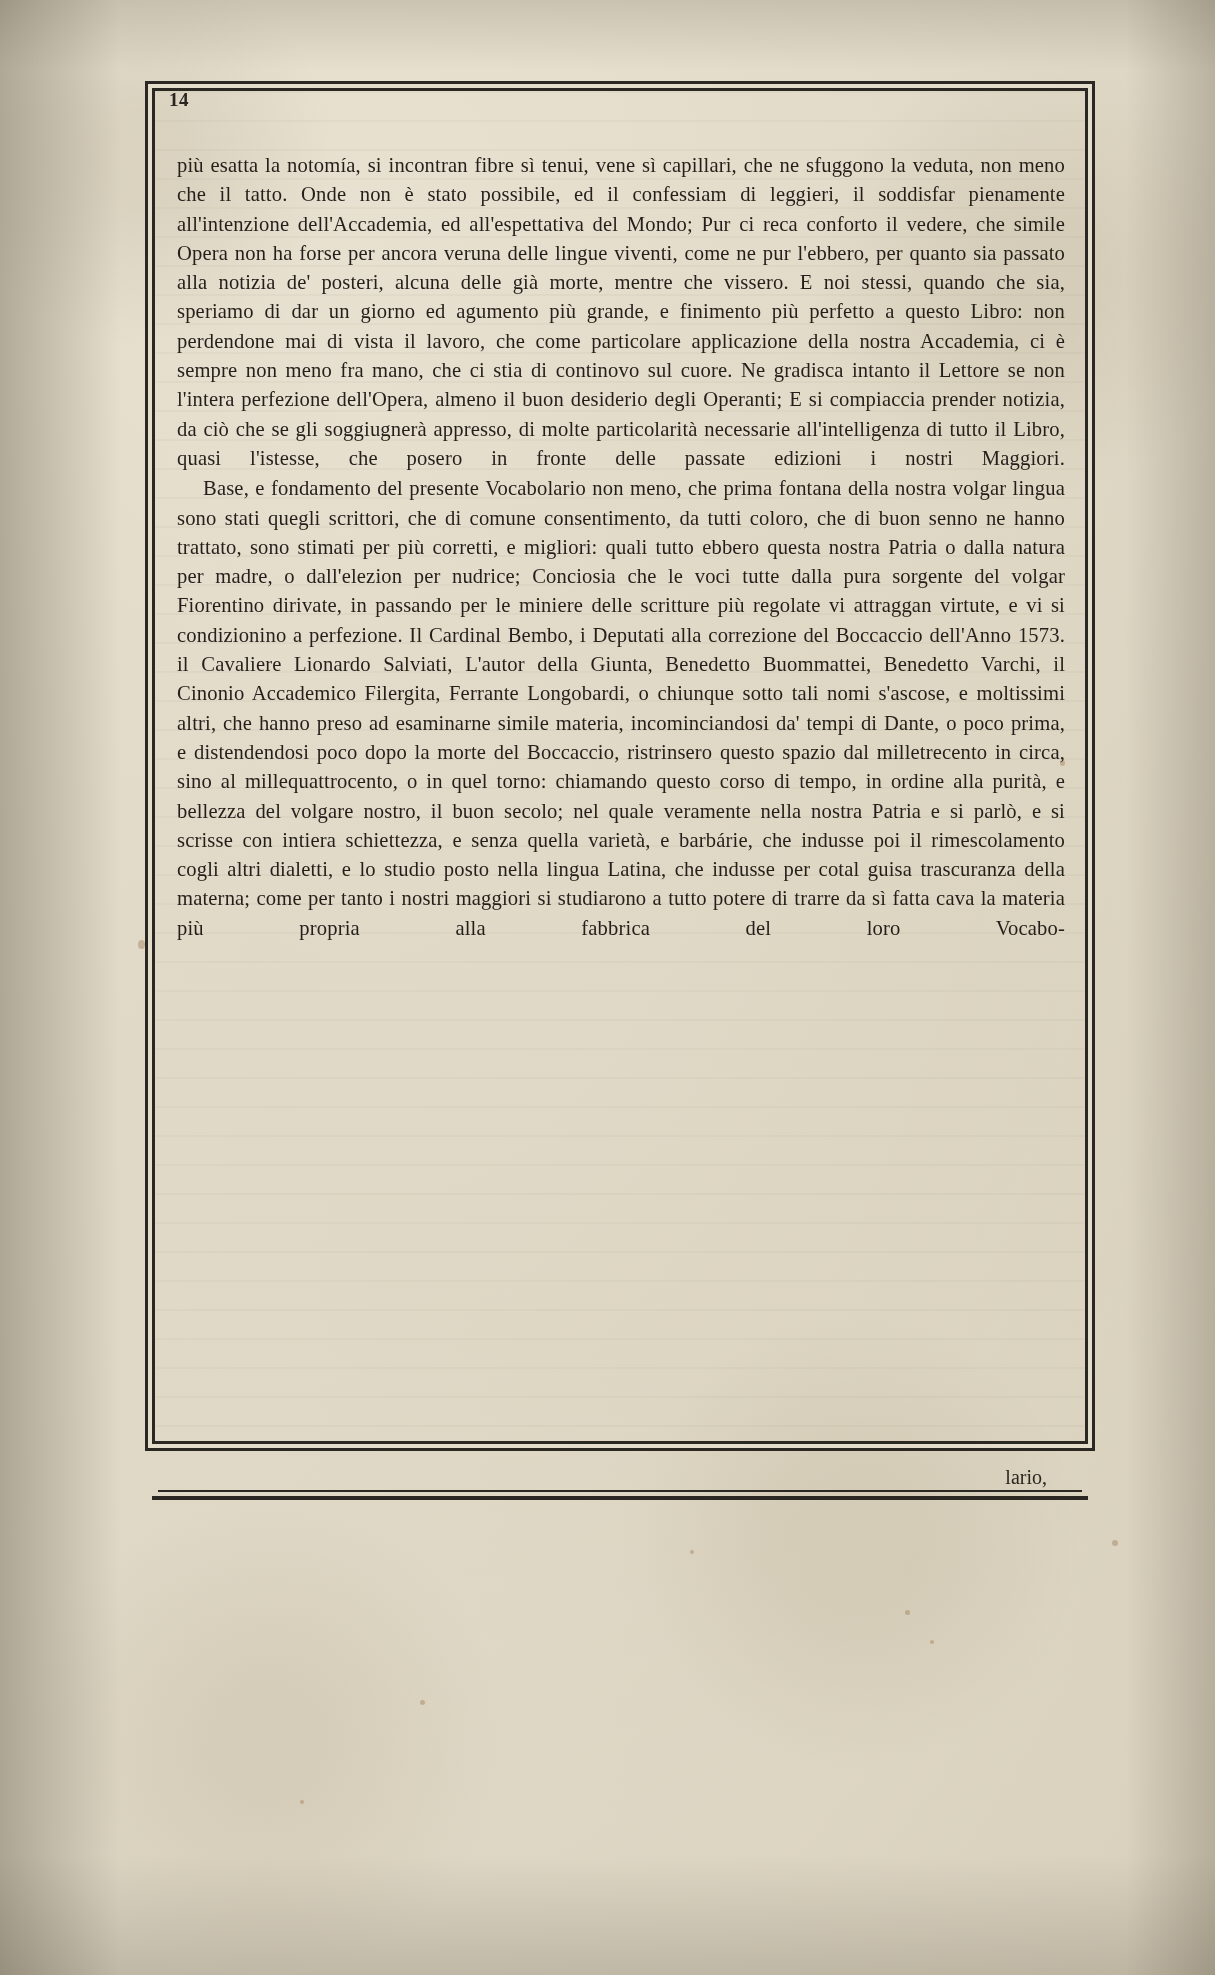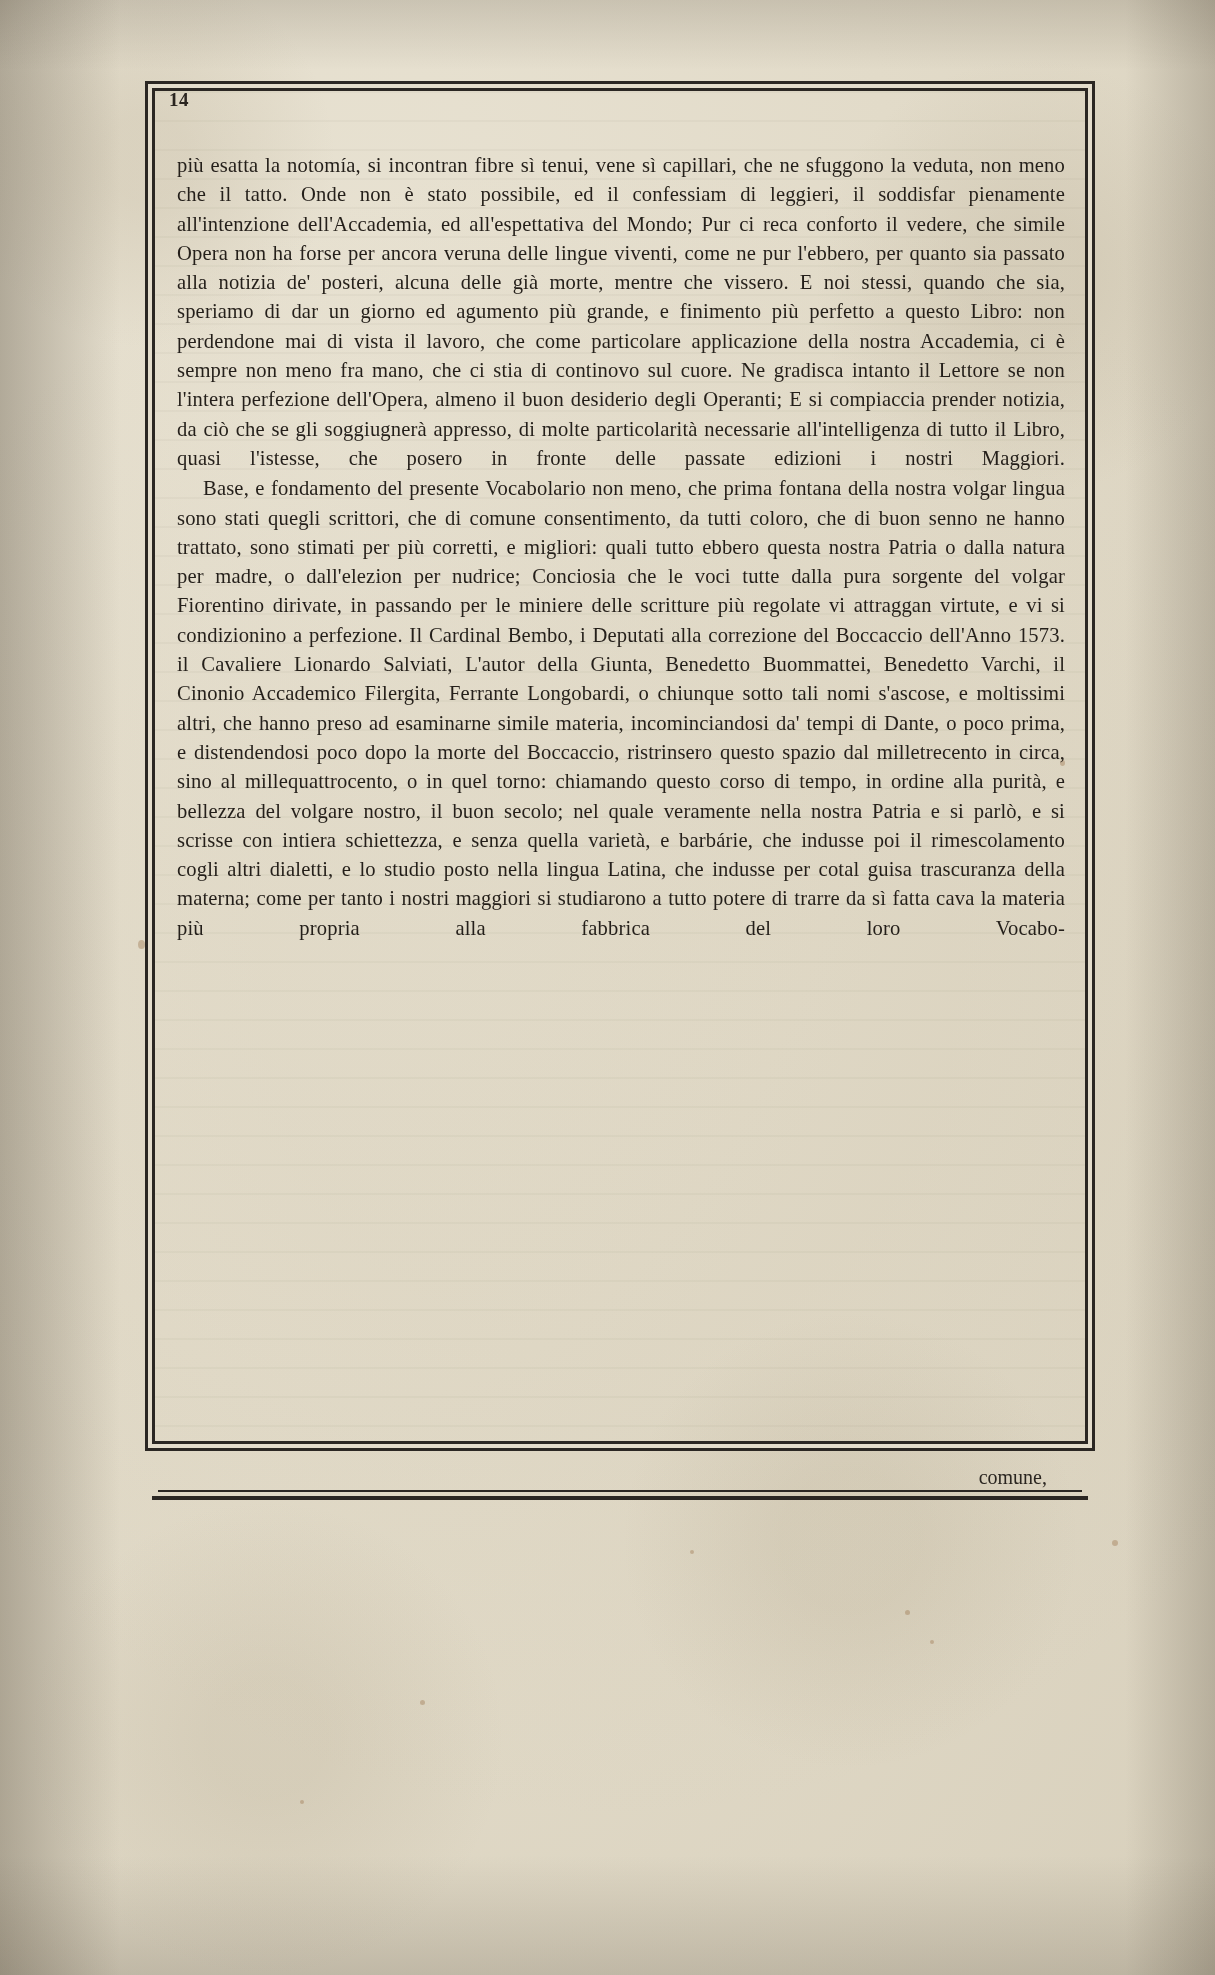--- a/index.html
+++ b/index.html
@@ -187,15 +187,15 @@
 
     <div id="body-col">
       <p class="para">più esatta la notomía, si incontran fibre sì tenui, vene sì capillari, che ne sfuggono la veduta, non meno che il tatto. Onde non è stato possibile, ed il confessiam di leggieri, il soddisfar pienamente all'intenzione dell'Accademia, ed all'espettativa del Mondo; Pur ci reca conforto il vedere, che simile Opera non ha forse per ancora veruna delle lingue viventi, come ne pur l'ebbero, per quanto sia passato alla notizia de' posteri, alcuna delle già morte, mentre che vissero. E noi stessi, quando che sia, speriamo di dar un giorno ed agumento più grande, e finimento più perfetto a questo Libro: non perdendone mai di vista il lavoro, che come particolare applicazione della nostra Accademia, ci è sempre non meno fra mano, che ci stia di continovo sul cuore. Ne gradisca intanto il Lettore se non l'intera perfezione dell'Opera, almeno il buon desiderio degli Operanti; E si compiaccia prender notizia, da ciò che se gli soggiugnerà appresso, di molte particolarità necessarie all'intelligenza di tutto il Libro, quasi l'istesse, che posero in fronte delle passate edizioni i nostri Maggiori.</p>
       <p class="para indent last">Base, e fondamento del presente Vocabolario non meno, che prima fontana della nostra volgar lingua sono stati quegli scrittori, che di comune consentimento, da tutti coloro, che di buon senno ne hanno trattato, sono stimati per più corretti, e migliori: quali tutto ebbero questa nostra Patria o dalla natura per madre, o dall'elezion per nudrice; Conciosia che le voci tutte dalla pura sorgente del volgar Fiorentino dirivate, in passando per le miniere delle scritture più regolate vi attraggan virtute, e vi si condizionino a perfezione. Il Cardinal Bembo, i Deputati alla correzione del Boccaccio dell'Anno 1573. il Cavaliere Lionardo Salviati, L'autor della Giunta, Benedetto Buommattei, Benedetto Varchi, il Cinonio Accademico Filergita, Ferrante Longobardi, o chiunque sotto tali nomi s'ascose, e moltissimi altri, che hanno preso ad esaminarne simile materia, incominciandosi da' tempi di Dante, o poco prima, e distendendosi poco dopo la morte del Boccaccio, ristrinsero questo spazio dal milletrecento in circa, sino al millequattrocento, o in quel torno: chiamando questo corso di tempo, in ordine alla purità, e bellezza del volgare nostro, il buon secolo; nel quale veramente nella nostra Patria e si parlò, e si scrisse con intiera schiettezza, e senza quella varietà, e barbárie, che indusse poi il rimescolamento cogli altri dialetti, e lo studio posto nella lingua Latina, che indusse per cotal guisa trascuranza della materna; come per tanto i nostri maggiori si studiarono a tutto potere di trarre da sì fatta cava la materia più propria alla fabbrica del loro Vocabo-</p>
     </div>
   </div>
 
   <div id="bottom-rule-2"></div>
   <div id="bottom-rule"></div>
 
-  <div id="catchword">comune,</div>
+  <div id="catchword">lario,</div>
 
 </div>
 
 </body></html>

